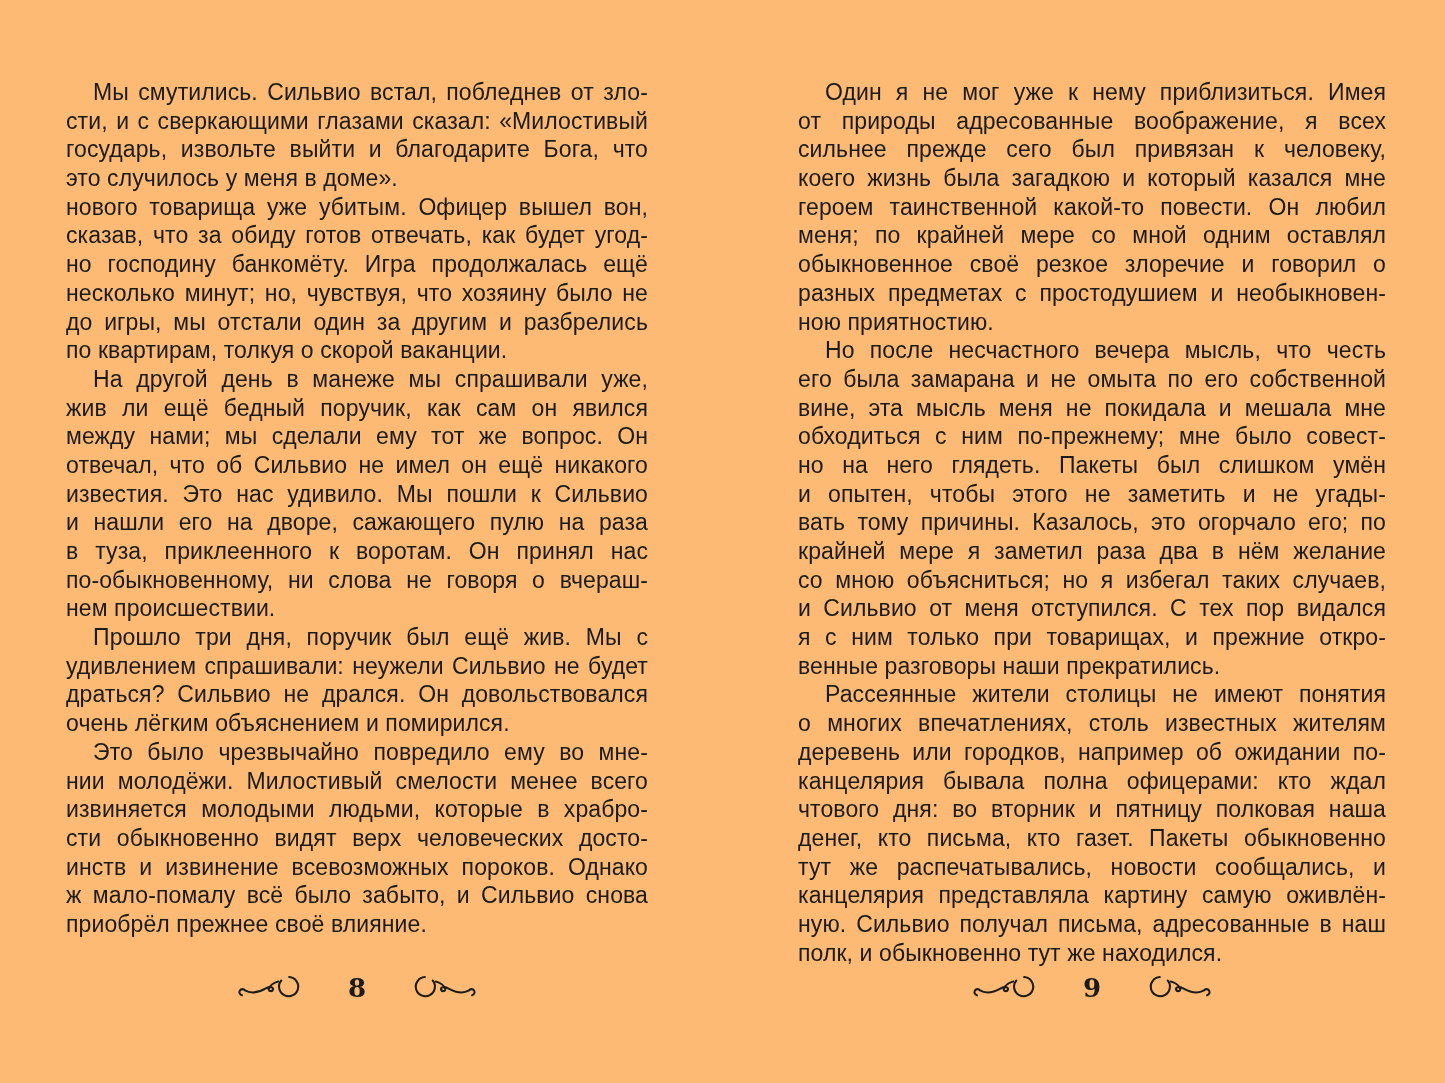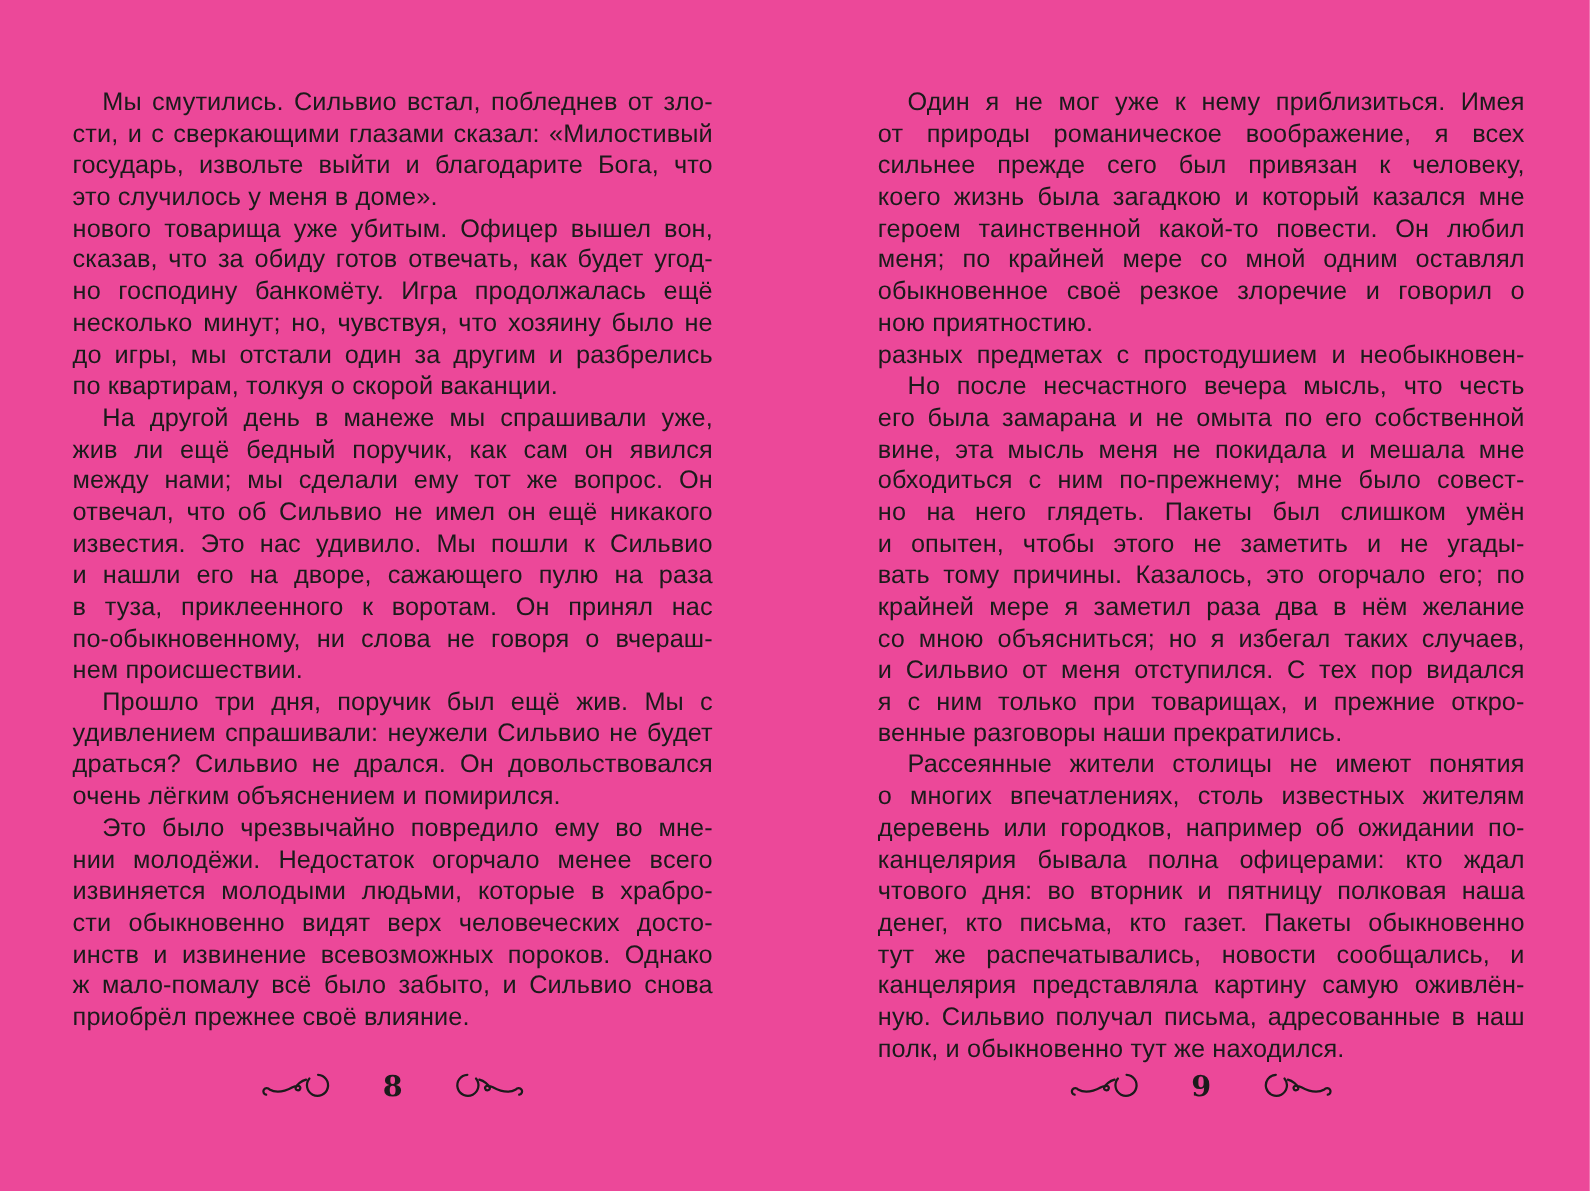--- a/index.html
+++ b/index.html
@@ -3,21 +3,21 @@
 <meta charset="utf-8">
 <style>
   html, body { margin: 0; padding: 0; }
   body {
     width: 1445px; height: 1083px;
     background: #ffffff;
     font-family: "Liberation Sans", sans-serif;
     color: #1b1b1b;
     overflow: hidden;
   }
-  .spread { position: relative; width: 1445px; height: 1083px; background: #ec4899; }
+  .spread { position: relative; width: 1445px; height: 1083px; background: #fdba74; }
 
   .page { position: absolute; top: 0; height: 1083px; }
   .page.left  { left: 66px;  width: 582px; }
   .page.right { left: 798px; width: 588px; }
 
   .text-block { position: absolute; top: 78px; left: 0; right: 0; }
 
   .line {
     height: 28.7px;
     line-height: 28.7px;
@@ -73,21 +73,21 @@
         <div class="line">известия. Это нас удивило. Мы пошли к Сильвио</div>
         <div class="line">и нашли его на дворе, сажающего пулю на раза</div>
         <div class="line">в туза, приклеенного к воротам. Он принял нас</div>
         <div class="line">по-обыкновенному, ни слова не говоря о вчераш-</div>
         <div class="line last">нем происшествии.</div>
         <div class="line first">Прошло три дня, поручик был ещё жив. Мы с</div>
         <div class="line">удивлением спрашивали: неужели Сильвио не будет</div>
         <div class="line">драться? Сильвио не дрался. Он довольствовался</div>
         <div class="line last">очень лёгким объяснением и помирился.</div>
         <div class="line first">Это было чрезвычайно повредило ему во мне-</div>
-        <div class="line">нии молодёжи. Недостаток огорчало менее всего</div>
+        <div class="line">нии молодёжи. Милостивый смелости менее всего</div>
         <div class="line">извиняется молодыми людьми, которые в храбро-</div>
         <div class="line">сти обыкновенно видят верх человеческих досто-</div>
         <div class="line">инств и извинение всевозможных пороков. Однако</div>
         <div class="line">ж мало-помалу всё было забыто, и Сильвио снова</div>
         <div class="line last">приобрёл прежнее своё влияние.</div>
       </div>
     <div class="footer">
       <span class="orn">
         <svg width="66" height="26" viewBox="0 0 96 38" fill="none" stroke="#1b1b1b" stroke-width="3" stroke-linecap="round">
           <path d="M7 31 a4.5 4.5 0 1 1 4.5 -7 C 20 29 31 27 42 21 c 6 -3.2 11.5 -2 10.3 1.8 c -1.1 3.6 -7.2 2.6 -6 -1.2 C 47.8 17 54 12.5 60 11"></path>
@@ -102,28 +102,28 @@
             <path d="M64.5 9.5 A 14 14 0 1 0 76 4.5"></path>
           </g>
         </svg>
       </span>
     </div>
   </div>
 
   <div class="page right">
     <div class="text-block">
         <div class="line first">Один я не мог уже к нему приблизиться. Имея</div>
-        <div class="line">от природы романическое воображение, я всех</div>
+        <div class="line">от природы адресованные воображение, я всех</div>
         <div class="line">сильнее прежде сего был привязан к человеку,</div>
         <div class="line">коего жизнь была загадкою и который казался мне</div>
         <div class="line">героем таинственной какой-то повести. Он любил</div>
         <div class="line">меня; по крайней мере со мной одним оставлял</div>
         <div class="line">обыкновенное своё резкое злоречие и говорил о</div>
+        <div class="line">разных предметах с простодушием и необыкновен-</div>
         <div class="line last">ною приятностию.</div>
-        <div class="line">разных предметах с простодушием и необыкновен-</div>
         <div class="line first">Но после несчастного вечера мысль, что честь</div>
         <div class="line">его была замарана и не омыта по его собственной</div>
         <div class="line">вине, эта мысль меня не покидала и мешала мне</div>
         <div class="line">обходиться с ним по-прежнему; мне было совест-</div>
         <div class="line">но на него глядеть. Пакеты был слишком умён</div>
         <div class="line">и опытен, чтобы этого не заметить и не угады-</div>
         <div class="line">вать тому причины. Казалось, это огорчало его; по</div>
         <div class="line">крайней мере я заметил раза два в нём желание</div>
         <div class="line">со мною объясниться; но я избегал таких случаев,</div>
         <div class="line">и Сильвио от меня отступился. С тех пор видался</div>

